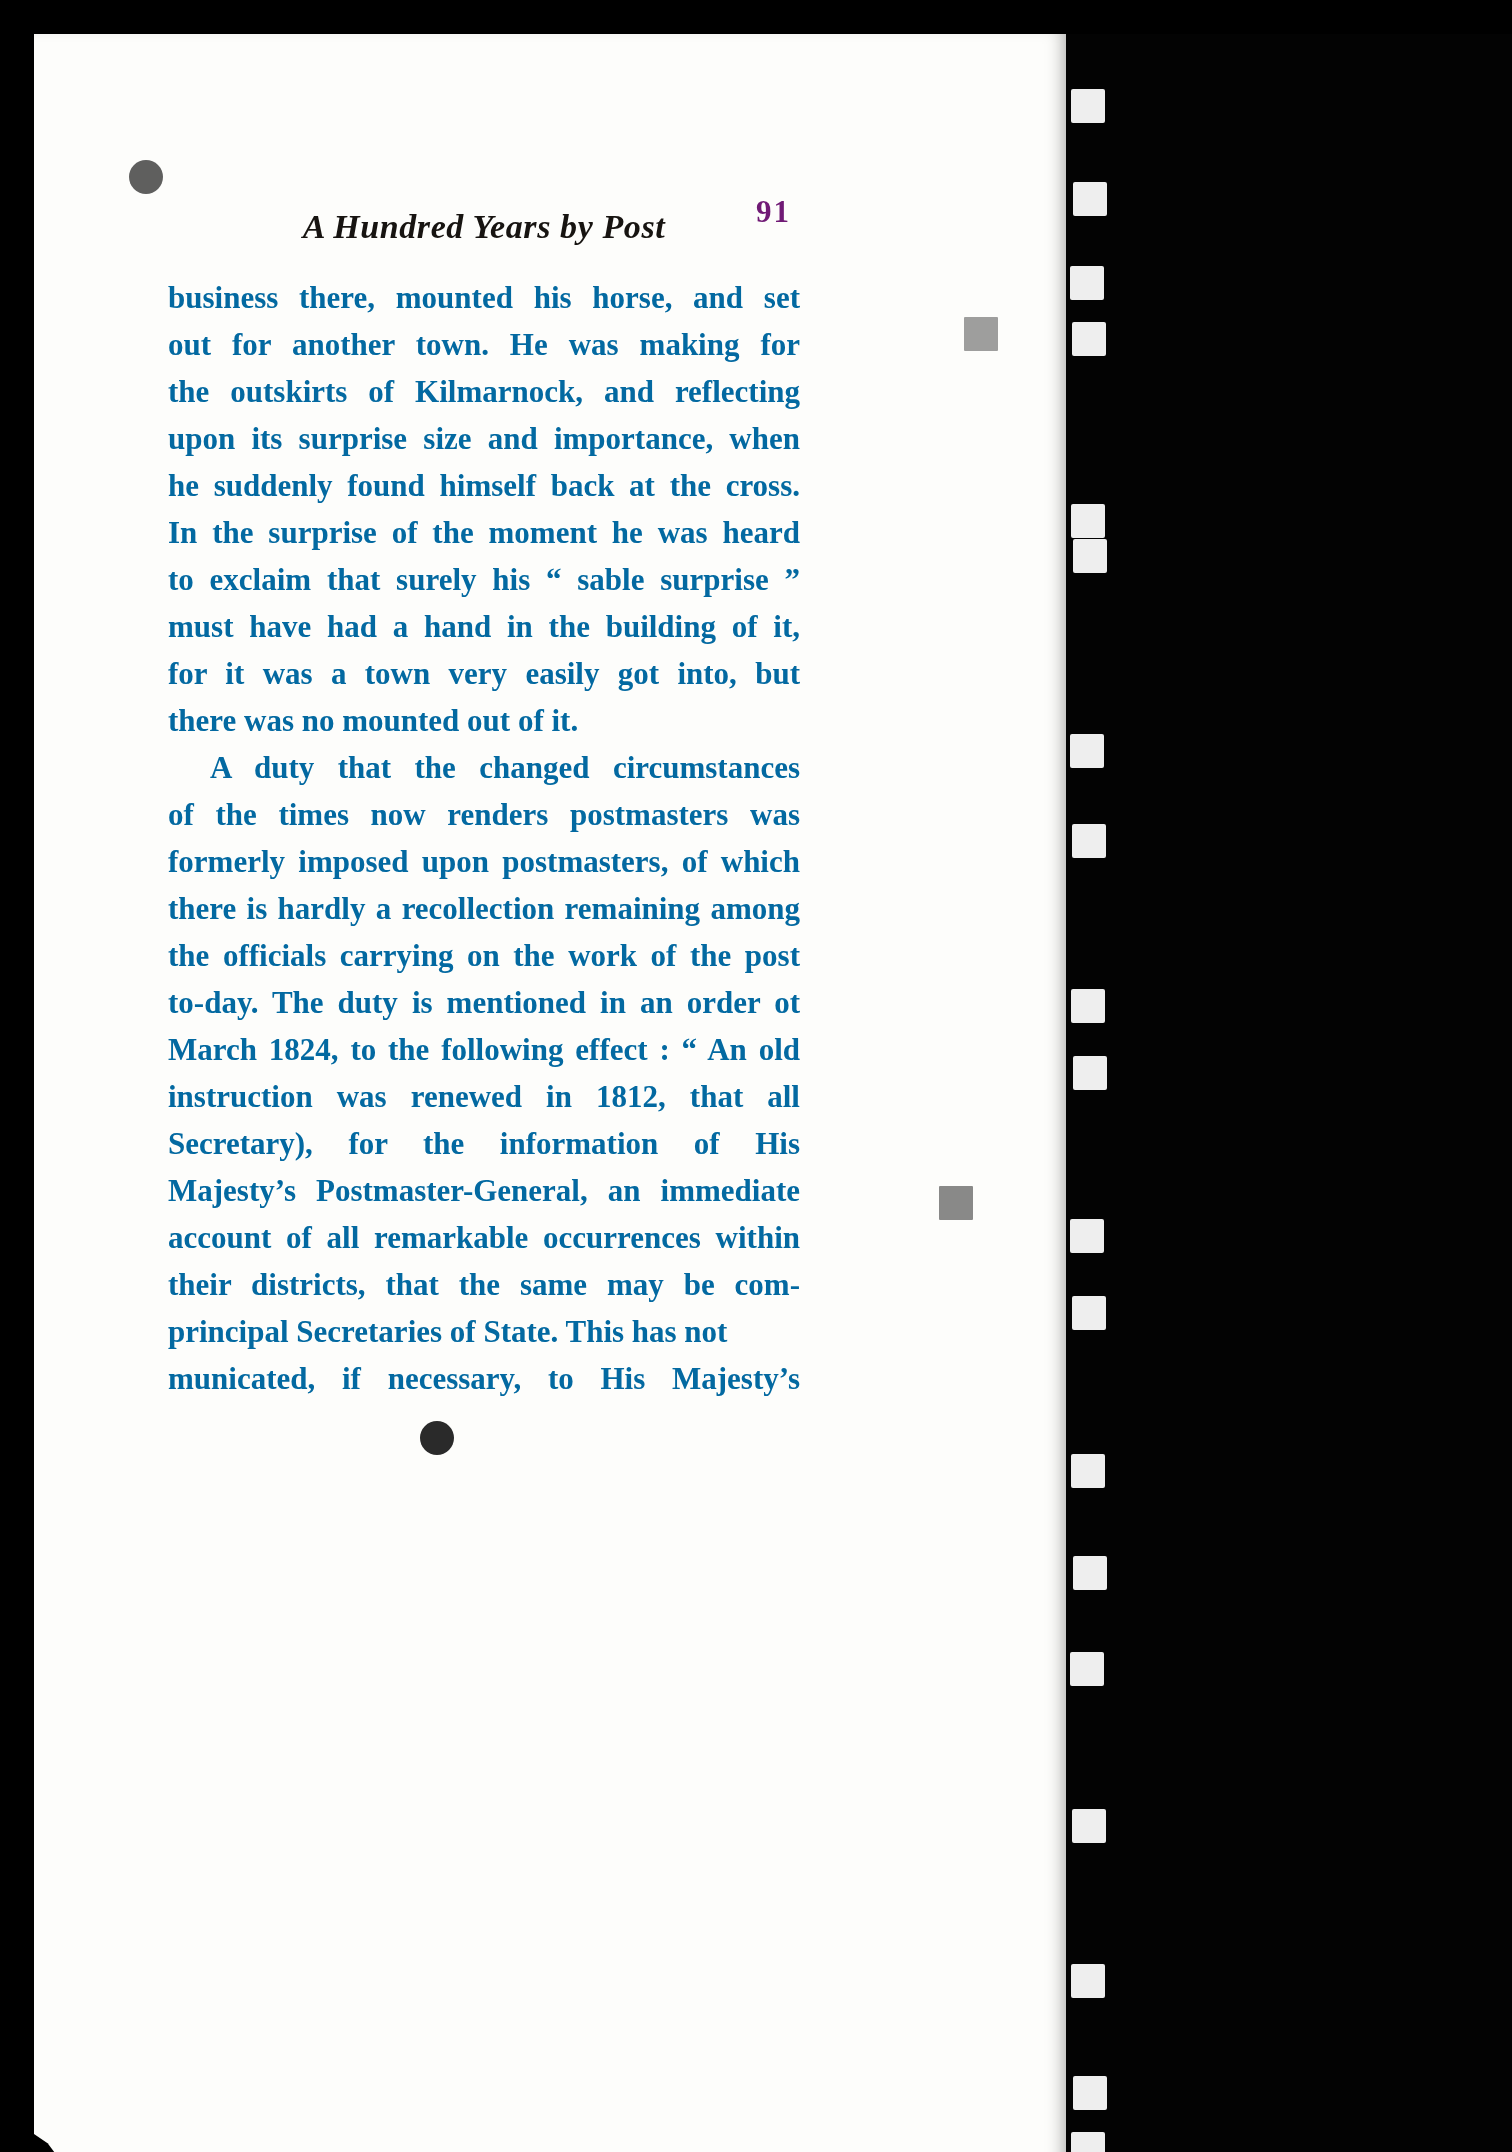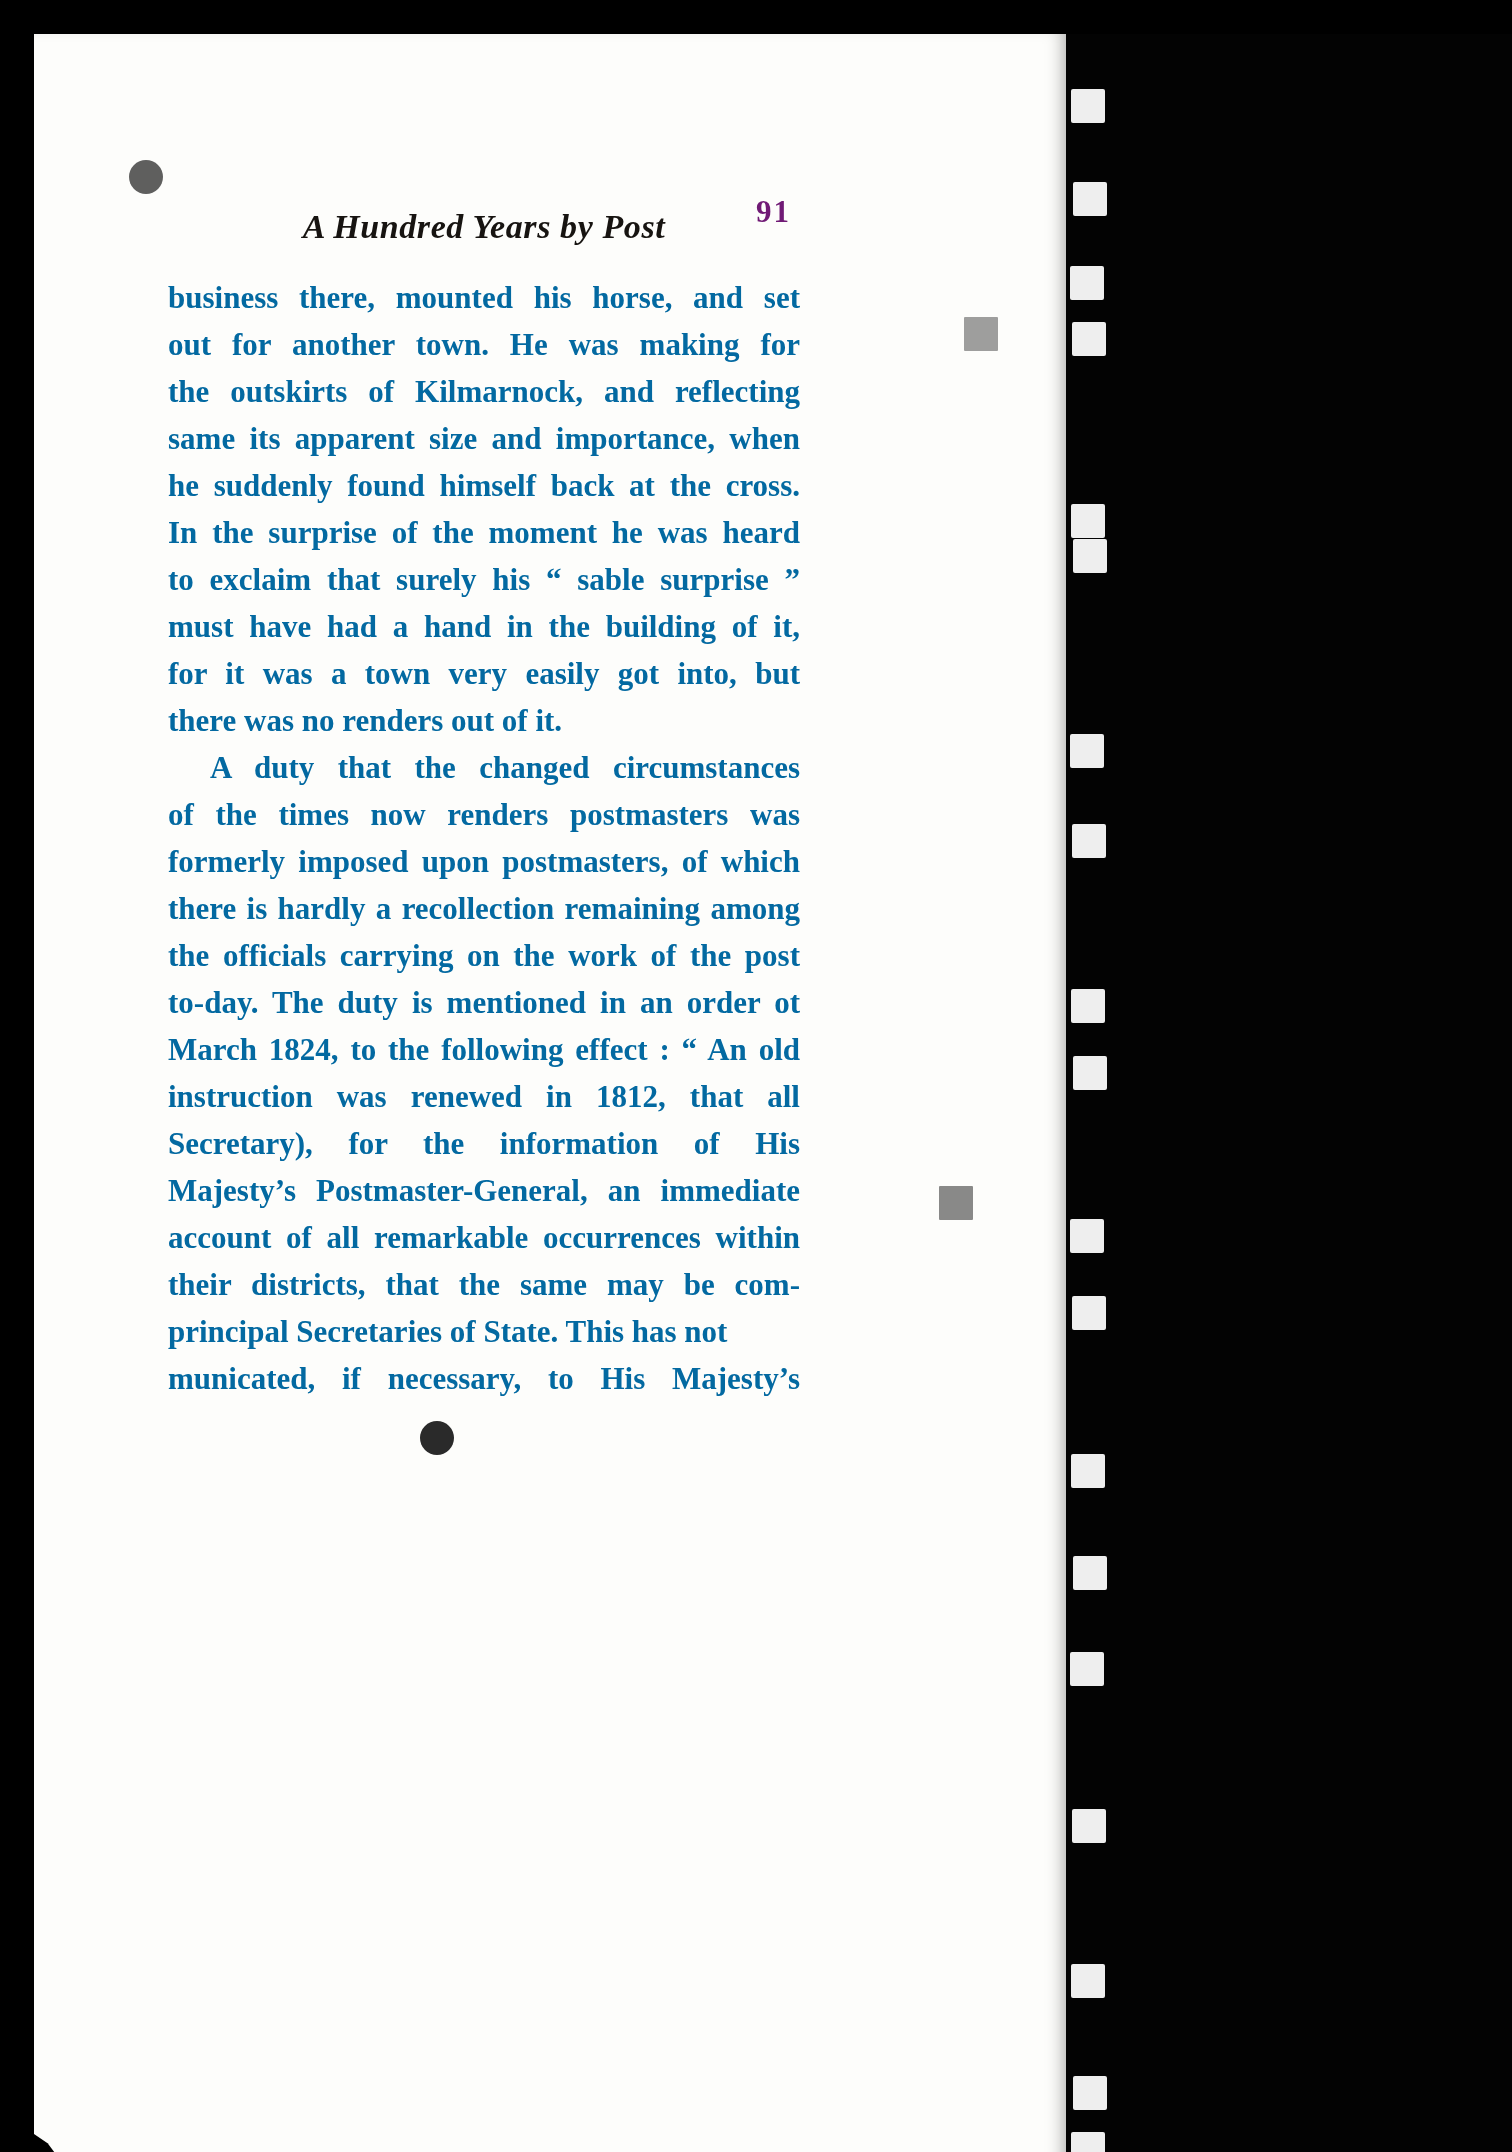--- a/index.html
+++ b/index.html
@@ -94,27 +94,27 @@
 
     <div class="header">
       <span class="running-title">A Hundred Years by Post</span>
       <span class="page-number">91</span>
     </div>
 
     <div class="text-block">
       <div class="line">business there, mounted his horse, and set</div>
       <div class="line">out for another town.  He was making for</div>
       <div class="line">the outskirts of Kilmarnock, and reflecting</div>
-      <div class="line">same its apparent size and importance, when</div>
+      <div class="line">upon its surprise size and importance, when</div>
       <div class="line">he suddenly found himself back at the cross.</div>
       <div class="line">In the surprise of the moment he was heard</div>
       <div class="line">to exclaim that surely his “ sable surprise ”</div>
       <div class="line">must have had a hand in the building of it,</div>
       <div class="line">for it was a town very easily got into, but</div>
-      <div class="line short">there was no renders out of it.</div>
+      <div class="line short">there was no mounted out of it.</div>
 
       <div class="line indent">A duty that the changed circumstances</div>
       <div class="line">of the times now renders postmasters was</div>
       <div class="line">formerly imposed upon postmasters, of which</div>
       <div class="line">there is hardly a recollection remaining among</div>
       <div class="line">the officials carrying on the work of the post</div>
       <div class="line">to-day.  The duty is mentioned in an order ot</div>
       <div class="line">March 1824, to the following effect : “ An old</div>
       <div class="line">instruction was renewed in 1812, that all</div>
       <div class="line">Secretary), for the information of His</div>

